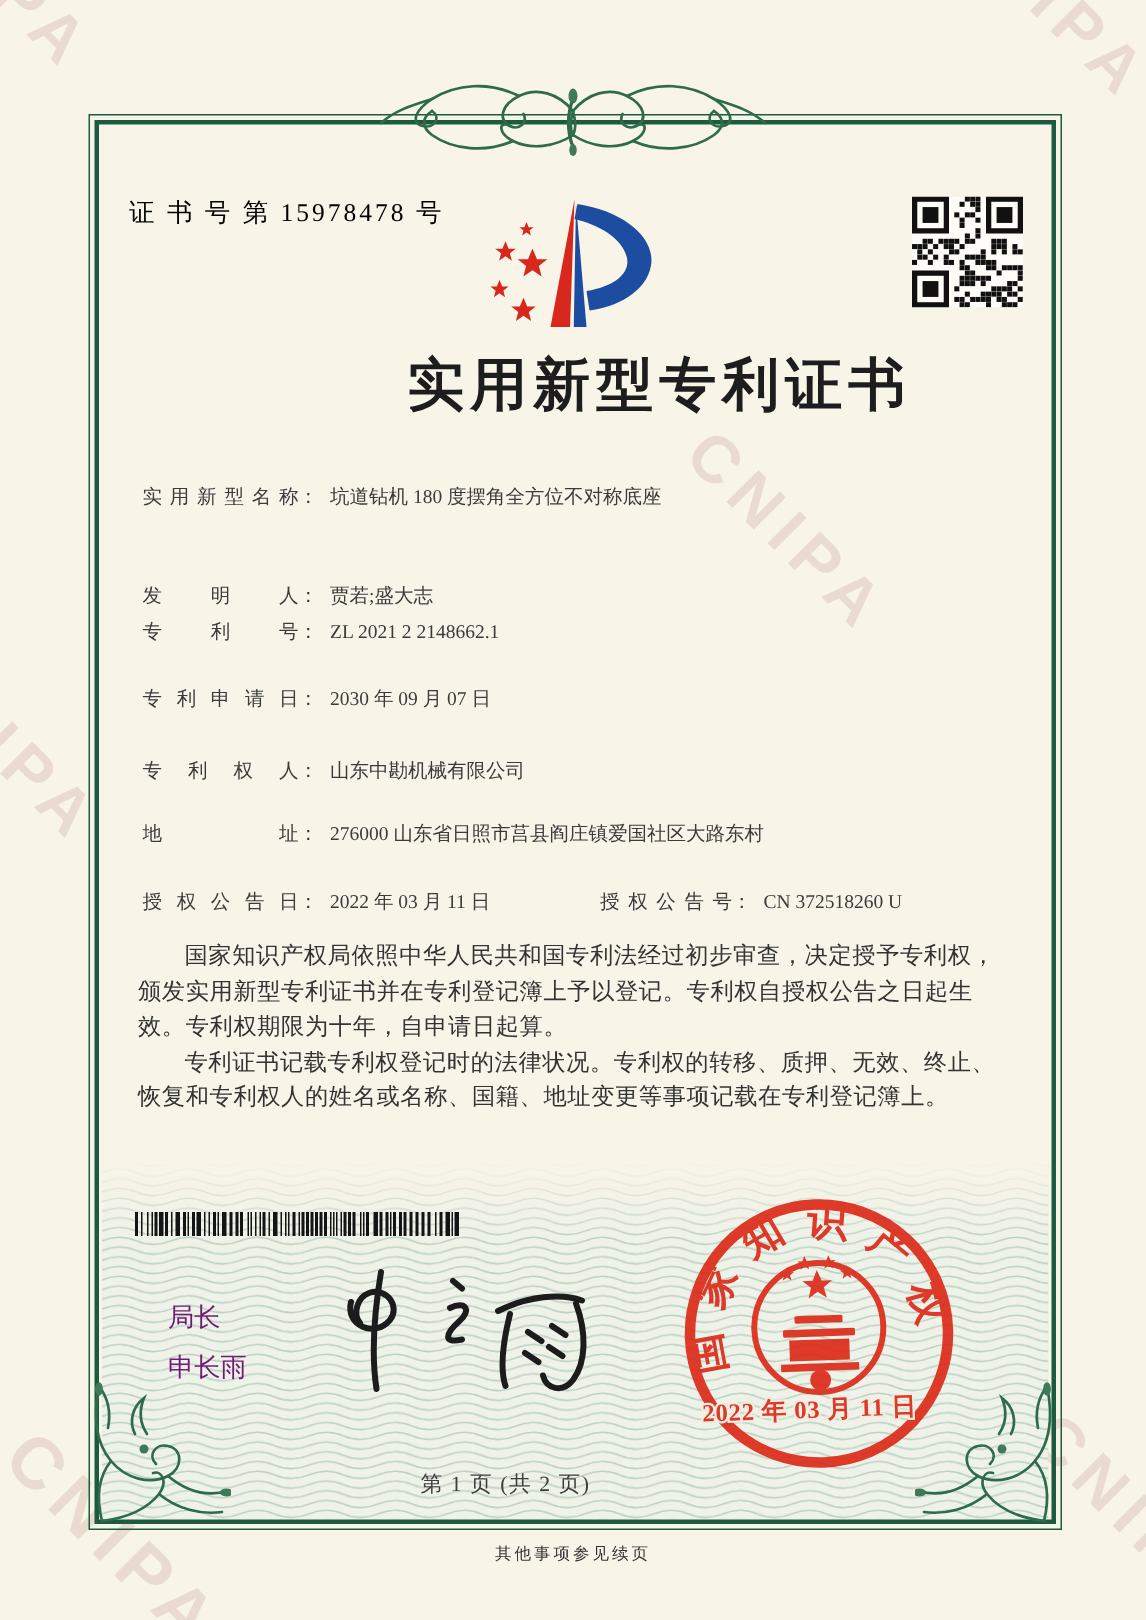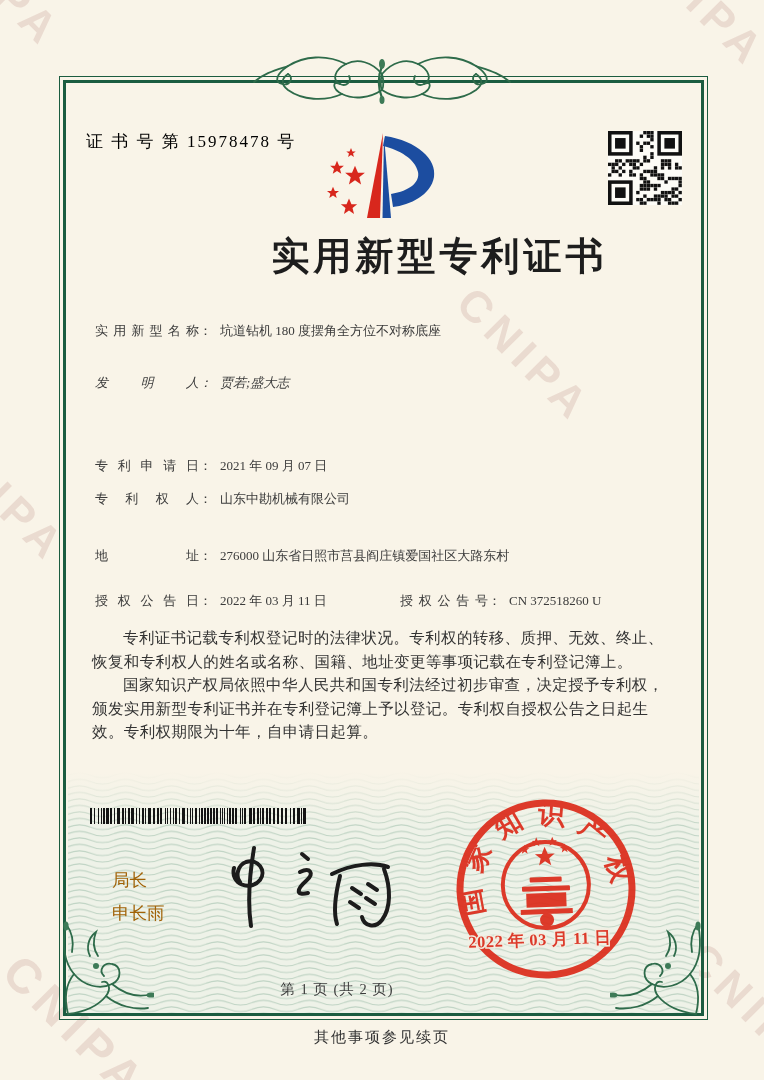--- a/index.html
+++ b/index.html
@@ -23,26 +23,26 @@
   .field-row{position:absolute;left:95px;font-size:13px;color:#3b3b3b;white-space:nowrap;}
   .flabel{display:inline-block;width:104px;text-align:justify;text-align-last:justify;}
   .fcolon{margin-right:8px;}
   .grant-group{position:absolute;left:305px;top:0;white-space:nowrap;}
   .grant-group .flabel{width:88px;}
 
   .paras{position:absolute;left:92px;top:626px;width:582px;font-size:15.5px;
          line-height:23.5px;color:#333;letter-spacing:0.4px;}
   .paras p{margin:0;text-indent:2em;}
 
-  .officer{position:absolute;left:112px;top:864px;font-size:17.5px;color:#a16207;line-height:33px;}
+  .officer{position:absolute;left:112px;top:864px;font-size:17.5px;color:#701a75;line-height:33px;font-family:Liberation Mono, monospace;}
 
   .page-info{position:absolute;left:63px;top:980px;width:548px;text-align:center;
              font-size:14.5px;color:#3d3d3d;letter-spacing:1px;}
   .footer-note{position:absolute;left:0;top:1028px;width:764px;text-align:center;
-               font-size:15px;color:#333;letter-spacing:2px;}
+               font-size:11px;color:#333;letter-spacing:2px;}
 </style>
 </head>
 <body>
 
 <div class="page">
 
   <div class="wm" style="left:-90px;top:-45px;">CNIPA</div>
   <div class="wm" style="left:615px;top:-25px;">CNIPA</div>
   <div class="wm" style="left:440px;top:330px;">CNIPA</div>
   <div class="wm" style="left:-85px;top:470px;">CNIPA</div>
@@ -262,42 +262,45 @@
         <rect x="3.5238095238095237" y="52.857142857142854" width="17.61904761904762" height="17.61904761904762" fill="#fdfcf7"></rect>
         <rect x="7.0476190476190474" y="56.38095238095238" width="10.571428571428571" height="10.571428571428571" fill="#111"></rect>
       </g>
     </svg>
 
   <div class="title">实用新型专利证书</div>
 
   <div class="field-row" style="top:322px;">
     <span class="flabel">实用新型名称</span><span class="fcolon">：</span><span>坑道钻机 180 度摆角全方位不对称底座</span>
   </div>
-  <div class="field-row" style="top:374px;font-style:italic;">
+  <div class="field-row" style="top:388px;">
     <span class="flabel">发明人</span><span class="fcolon">：</span><span>贾若;盛大志</span>
   </div>
+  <div class="field-row" style="top:412px;">
+    <span class="flabel">专利号</span><span class="fcolon">：</span><span>ZL 2021 2 2148662.1</span>
+  </div>
   <div class="field-row" style="top:457px;">
-    <span class="flabel">专利申请日</span><span class="fcolon">：</span><span>2021 年 09 月 07 日</span>
-  </div>
-  <div class="field-row" style="top:490px;">
+    <span class="flabel">专利申请日</span><span class="fcolon">：</span><span>2030 年 09 月 07 日</span>
+  </div>
+  <div class="field-row" style="top:505px;">
     <span class="flabel">专利权人</span><span class="fcolon">：</span><span>山东中勘机械有限公司</span>
   </div>
   <div class="field-row" style="top:547px;">
     <span class="flabel">地址</span><span class="fcolon">：</span><span>276000 山东省日照市莒县阎庄镇爱国社区大路东村</span>
   </div>
   <div class="field-row" style="top:592px;width:580px;">
     <span class="flabel">授权公告日</span><span class="fcolon">：</span><span>2022 年 03 月 11 日</span>
     <span class="grant-group">
       <span class="flabel">授权公告号</span><span class="fcolon">：</span><span>CN 372518260 U</span>
     </span>
   </div>
 
   <div class="paras">
+    <p>国家知识产权局依照中华人民共和国专利法经过初步审查，决定授予专利权，颁发实用新型专利证书并在专利登记簿上予以登记。专利权自授权公告之日起生效。专利权期限为十年，自申请日起算。</p>
     <p>专利证书记载专利权登记时的法律状况。专利权的转移、质押、无效、终止、恢复和专利权人的姓名或名称、国籍、地址变更等事项记载在专利登记簿上。</p>
-    <p>国家知识产权局依照中华人民共和国专利法经过初步审查，决定授予专利权，颁发实用新型专利证书并在专利登记簿上予以登记。专利权自授权公告之日起生效。专利权期限为十年，自申请日起算。</p>
   </div>
 
   <svg id="barcode-svg" class="abs" style="left:90px;top:808px;" width="218" height="16" viewBox="0 0 218 16">
       <rect x="0" y="0" width="2" height="16" fill="#141414"></rect>
       <rect x="4" y="0" width="1" height="16" fill="#141414"></rect>
       <rect x="8" y="0" width="1" height="16" fill="#141414"></rect>
       <rect x="11" y="0" width="1" height="16" fill="#141414"></rect>
       <rect x="13" y="0" width="2" height="16" fill="#141414"></rect>
       <rect x="16" y="0" width="3" height="16" fill="#141414"></rect>
       <rect x="20" y="0" width="2" height="16" fill="#141414"></rect>

